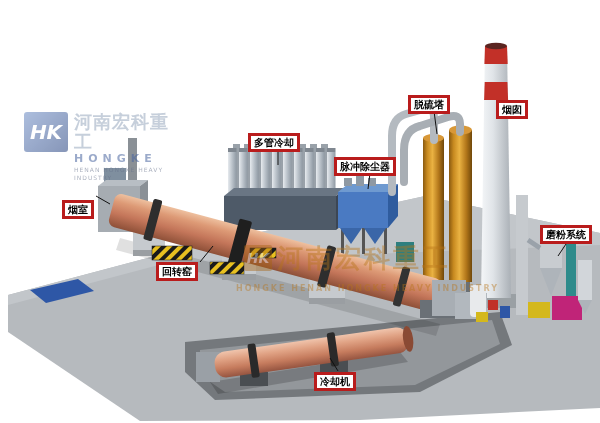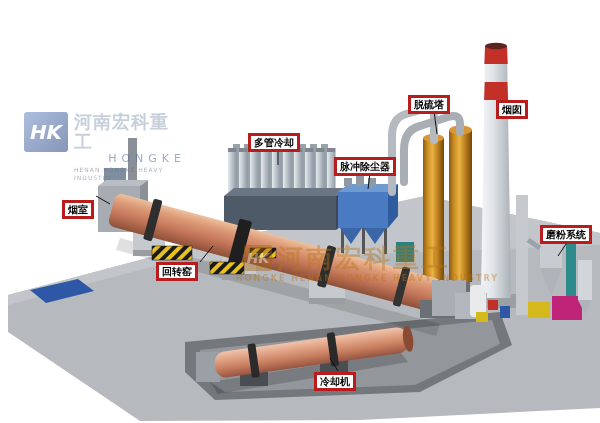--- a/index.html
+++ b/index.html
@@ -11,30 +11,30 @@
   .tag{position:absolute;background:#ffffff;border:3px solid #b91c1c;color:#000;
        font-size:10px;line-height:13px;font-weight:bold;padding:0 3px;white-space:nowrap;}
   
   .wm-left{position:absolute;left:16px;top:112px;width:170px;opacity:.55;}
   .wm-row{display:flex;align-items:flex-start;gap:6px;padding-left:8px;}
   .hk-badge{width:44px;height:40px;background:linear-gradient(135deg,#6a8ac4,#24407e);
             color:#fff;font-style:italic;font-weight:bold;font-size:20px;
             display:flex;align-items:center;justify-content:center;border-radius:3px;flex:0 0 auto;}
   .wm-col{display:flex;flex-direction:column;}
   .wm-cn{font-size:18px;font-weight:bold;color:#98a8be;line-height:20px;letter-spacing:1px;}
-  .wm-en-big{font-size:11px;font-weight:normal;color:#4a66a0;letter-spacing:5px;line-height:13px;text-align:right;}
+  .wm-en-big{font-size:11px;font-weight:bold;color:#4a66a0;letter-spacing:5px;line-height:13px;}
   .wm-en-small{font-size:6px;color:#66718a;letter-spacing:1px;line-height:8px;margin-top:1px;}
   
   .wm-center{position:absolute;left:236px;top:244px;opacity:.42;pointer-events:none;}
   .wm-center .wm-row{gap:5px;align-items:center;}
   .hk-badge-o{width:28px;height:26px;background:#a86410;color:#fff;font-style:italic;
               font-weight:bold;font-size:14px;display:flex;align-items:center;
               justify-content:center;border-radius:2px;flex:0 0 auto;}
   .wm-cn-o{font-size:26px;font-weight:bold;color:#b87418;letter-spacing:3px;line-height:28px;}
-  .wm-en-o{font-size:8px;font-weight:bold;color:#b87418;letter-spacing:2px;margin-top:2px;}
+  .wm-en-o{font-size:8px;font-weight:bold;color:#b87418;letter-spacing:2px;margin-top:12px;}
 </style>
 </head>
 <body>
 
 <div id="stage">
 
   <svg id="scene" width="600" height="423" viewBox="0 0 600 423">
     <defs>
       <linearGradient id="kilnGrad" x1="0" y1="0" x2="0" y2="1">
         <stop offset="0" stop-color="#eec09f"></stop>

